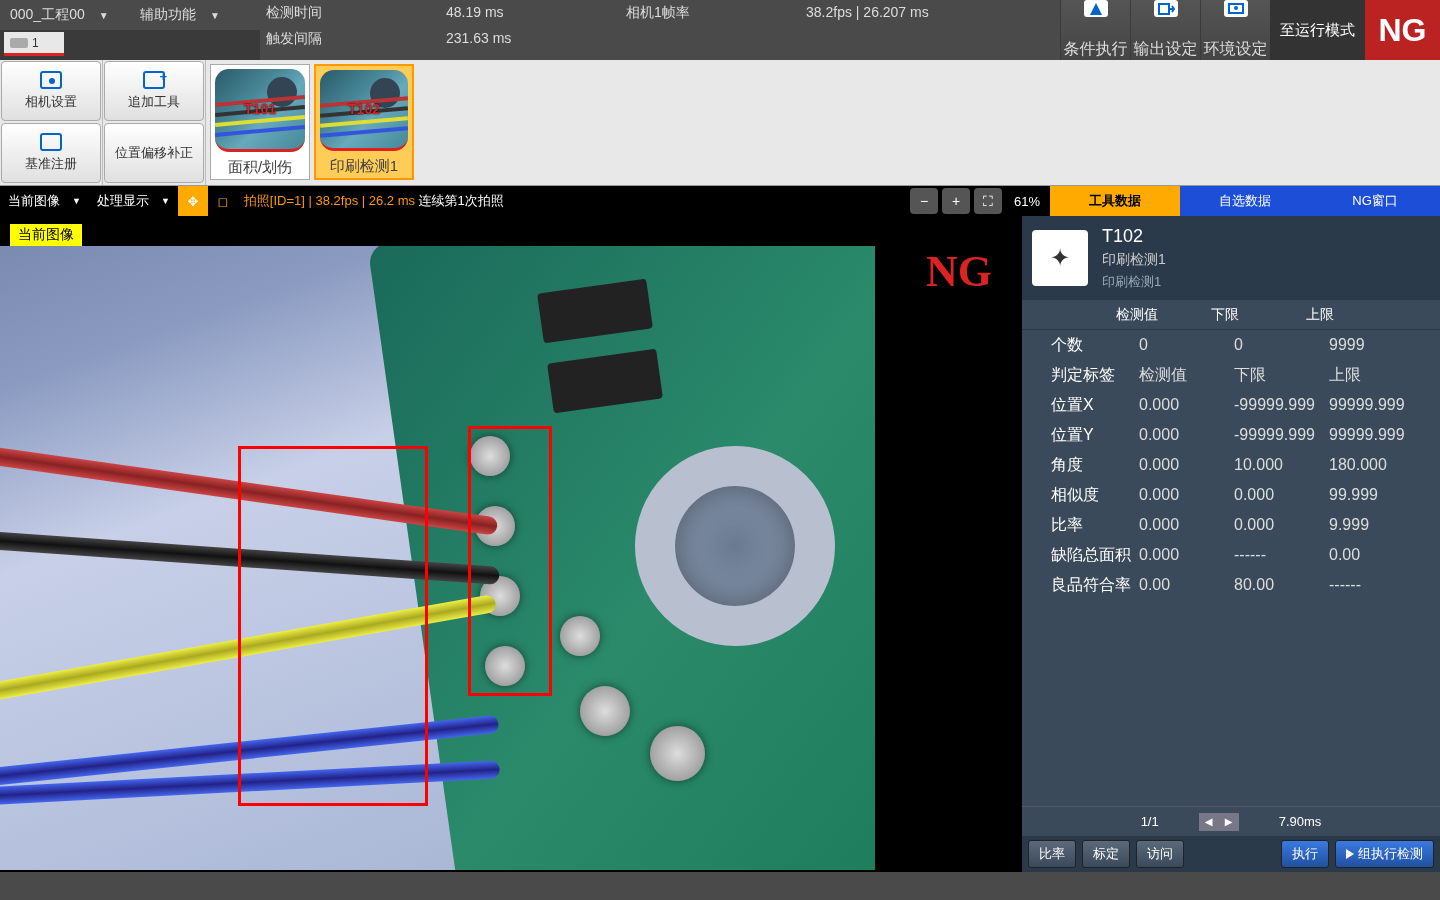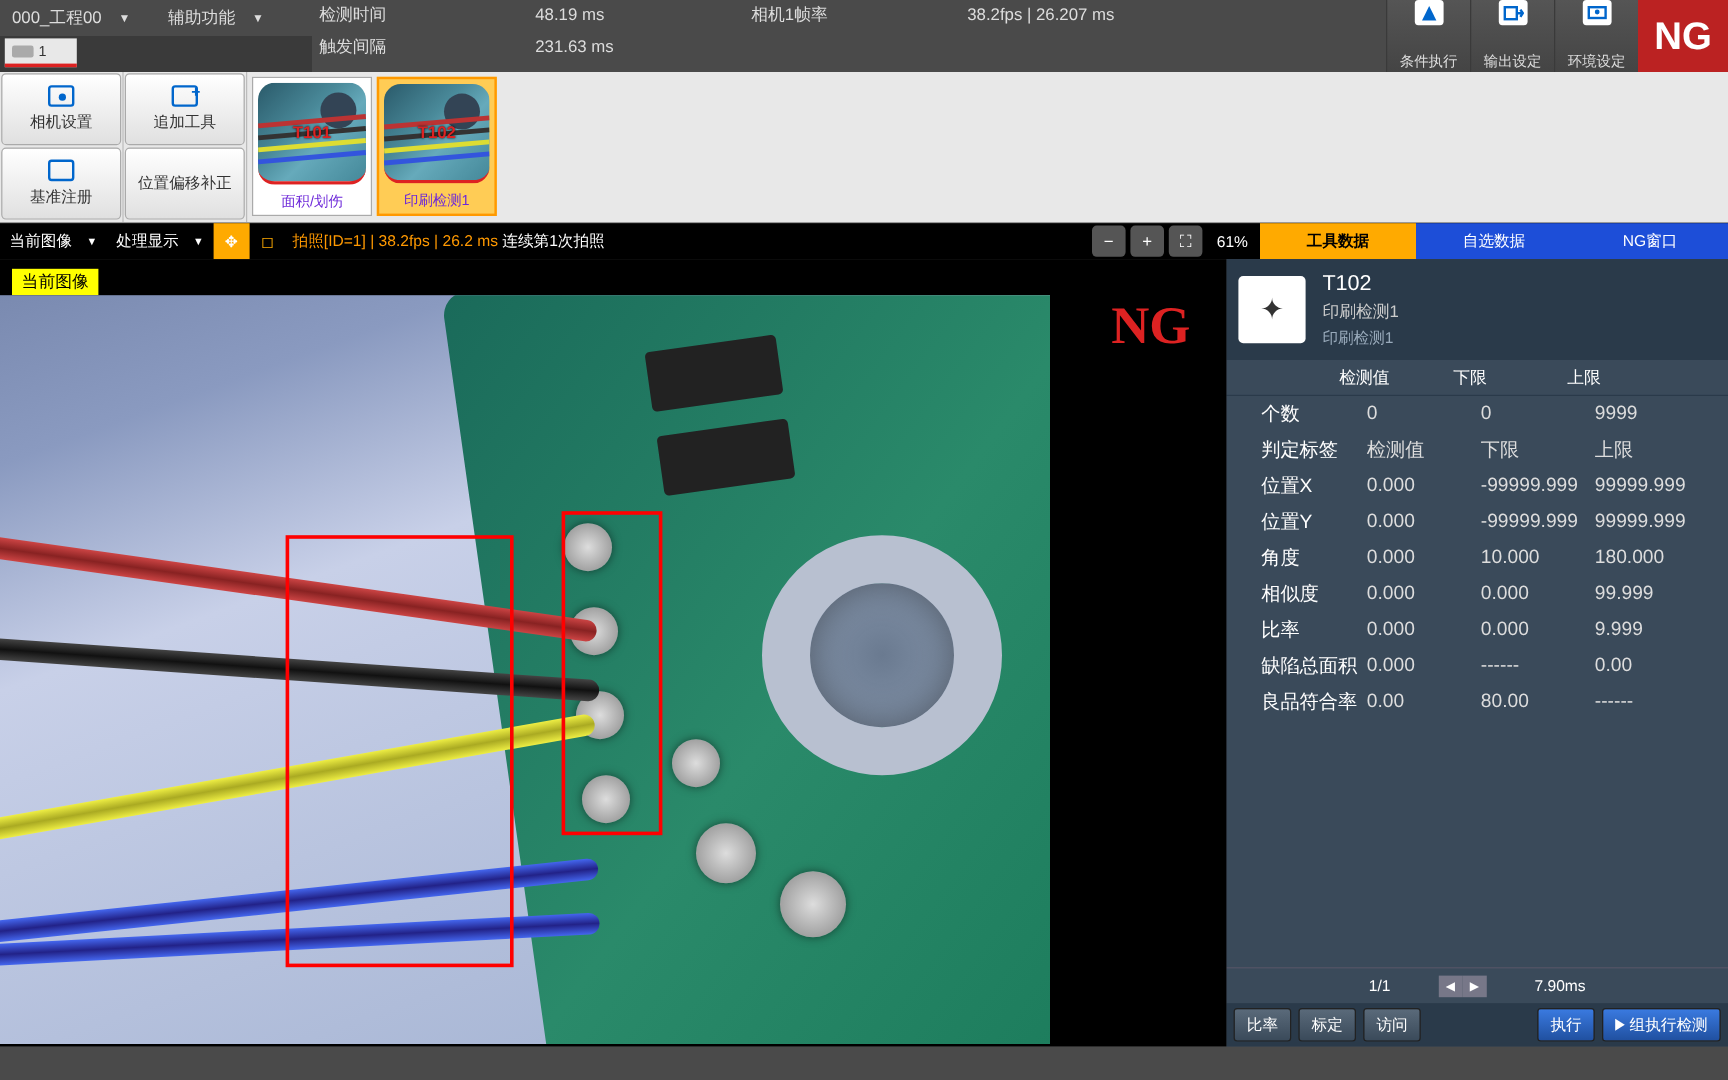--- a/index.html
+++ b/index.html
@@ -9,41 +9,41 @@
 .header { height:60px; background:#4a4a4a; display:flex; align-items:stretch; }
 .header .dd { height:30px; display:flex; align-items:center; padding:0 10px; cursor:pointer; background:#4a4a4a; color:#ddd; font-size:14px; }
 .header .dd .caret { margin-left:14px; font-size:10px; }
 .header .left { width:130px; }
 .header .stats { flex:1; display:flex; flex-direction:column; justify-content:center; padding-left:6px; }
 .header .stats .row { display:flex; font-size:14px; color:#ddd; height:26px; }
 .header .stats .lbl { width:180px; }
 .header .stats .val { width:180px; }
 .header .tbtn { width:70px; display:flex; flex-direction:column; align-items:center; justify-content:center; gap:2px; border-left:1px solid #3a3a3a; cursor:pointer; background:linear-gradient(#555,#444); }
 .header .tbtn .ic { width:24px; height:22px; background:#fff; border-radius:3px; display:flex; align-items:center; justify-content:center; }
-.header .tbtn span { font-size:12px; color:#ddd;margin-top:20px; }
+.header .tbtn span { font-size:16px; color:#ddd;margin-top:20px; }
 .header .runbtn { width:95px; background:#333; color:#fff; display:flex; align-items:center; justify-content:center; font-size:15px; cursor:pointer; }
 .header .ngbox { width:75px; background:#b22; color:#fff; display:flex; align-items:center; justify-content:center; font-size:32px; font-weight:bold; }
 
 .tabrow { height:28px; background:#3a3a3a; display:flex; }
 .tabrow .cam { width:60px; height:24px; background:#e8e8e8; margin:2px 0 0 4px; display:flex; align-items:center; padding-left:6px; color:#333; font-size:12px; border-bottom:3px solid #d22; }
 .tabrow .cam .ci { width:18px; height:10px; background:#aaa; border-radius:2px; margin-right:4px; }
 
 
 .toolrow { height:126px; background:#e8e8e8; display:flex; border-bottom:1px solid #999; }
 .toolrow .col { border-right:1px solid #bbb; display:flex; flex-direction:column; }
 .tbutton { width:100px; height:60px; margin:1px; background:linear-gradient(#fff,#e0e0e0); border:1px solid #aaa; border-radius:4px; display:flex; flex-direction:column; align-items:center; justify-content:center; gap:4px; cursor:pointer; color:#333; font-size:13px; }
 .tbutton .bic { width:22px; height:18px; border:2px solid #0066cc; border-radius:3px; position:relative; }
 .thumbs { flex:1; display:flex; padding:4px; gap:4px; overflow:hidden; }
 .thumb { width:100px; height:116px; border:1px solid #aaa; background:#fff; cursor:pointer; display:flex; flex-direction:column; }
 .thumb.sel { background:#ffcc55; border:2px solid #ff9900; }
 .thumb .tim { flex:1; background:linear-gradient(135deg,#2a5a6a 0%,#4a8a9a 40%,#6ab 60%,#489 100%); margin:4px; position:relative; border-bottom:3px solid #d22; overflow:hidden;border-radius:14px; }
 .thumb .tim::before { content:""; position:absolute; width:30px; height:30px; border-radius:50%; background:#345; right:8px; top:8px; }
 .thumb .tim .wir { position:absolute; height:4px; width:100%; transform:rotate(-5deg); }
 .thumb .tlbl { position:absolute; left:50%; top:50%; transform:translate(-50%,-50%); color:#d22; font-weight:bold; font-size:14px; text-shadow:0 0 2px #000; }
-.thumb .tcap { text-align:center; font-size:12px; color:#6d28d9; padding:2px; }
+.thumb .tcap { text-align:center; font-size:15px; color:#404040; padding:2px; }
 
 
 .midbar { height:30px; background:#000; display:flex; align-items:center; color:#fff; font-size:13px; }
 .midbar .dd2 { padding:0 8px; display:flex; align-items:center; height:100%; cursor:pointer; }
 .midbar .dd2 .caret { margin-left:12px; font-size:9px; }
 .midbar .icbtn { width:30px; height:30px; display:flex; align-items:center; justify-content:center; cursor:pointer; }
 .midbar .icbtn.sel { background:#ffaa00; }
 .midbar .info { padding-left:6px; }
 .midbar .info .o { color:#ff9900; }
 .midbar .spacer { flex:1; }
@@ -142,20 +142,21 @@
   </div>
   <div class="tbtn">
     <div class="ic">
         <svg width="18" height="16">
           <rect x="2" y="3" width="14" height="9" fill="none" stroke="#06c" stroke-width="2"></rect>
           <circle cx="9" cy="7" r="2" fill="#06c"></circle>
         </svg>
       </div>
     <span>环境设定</span>
   </div>
+  <div class="runbtn">至运行模式</div>
   <div class="ngbox">NG</div>
 </div>
 
 <div style="position:absolute; left:0; top:30px; width:260px; height:30px; background:#3a3a3a; display:flex;">
   <div class="tabrow" style="height:30px; background:transparent;">
     <div class="cam">
       <div class="ci"></div>
       <span>1</span>
     </div>
   </div>

